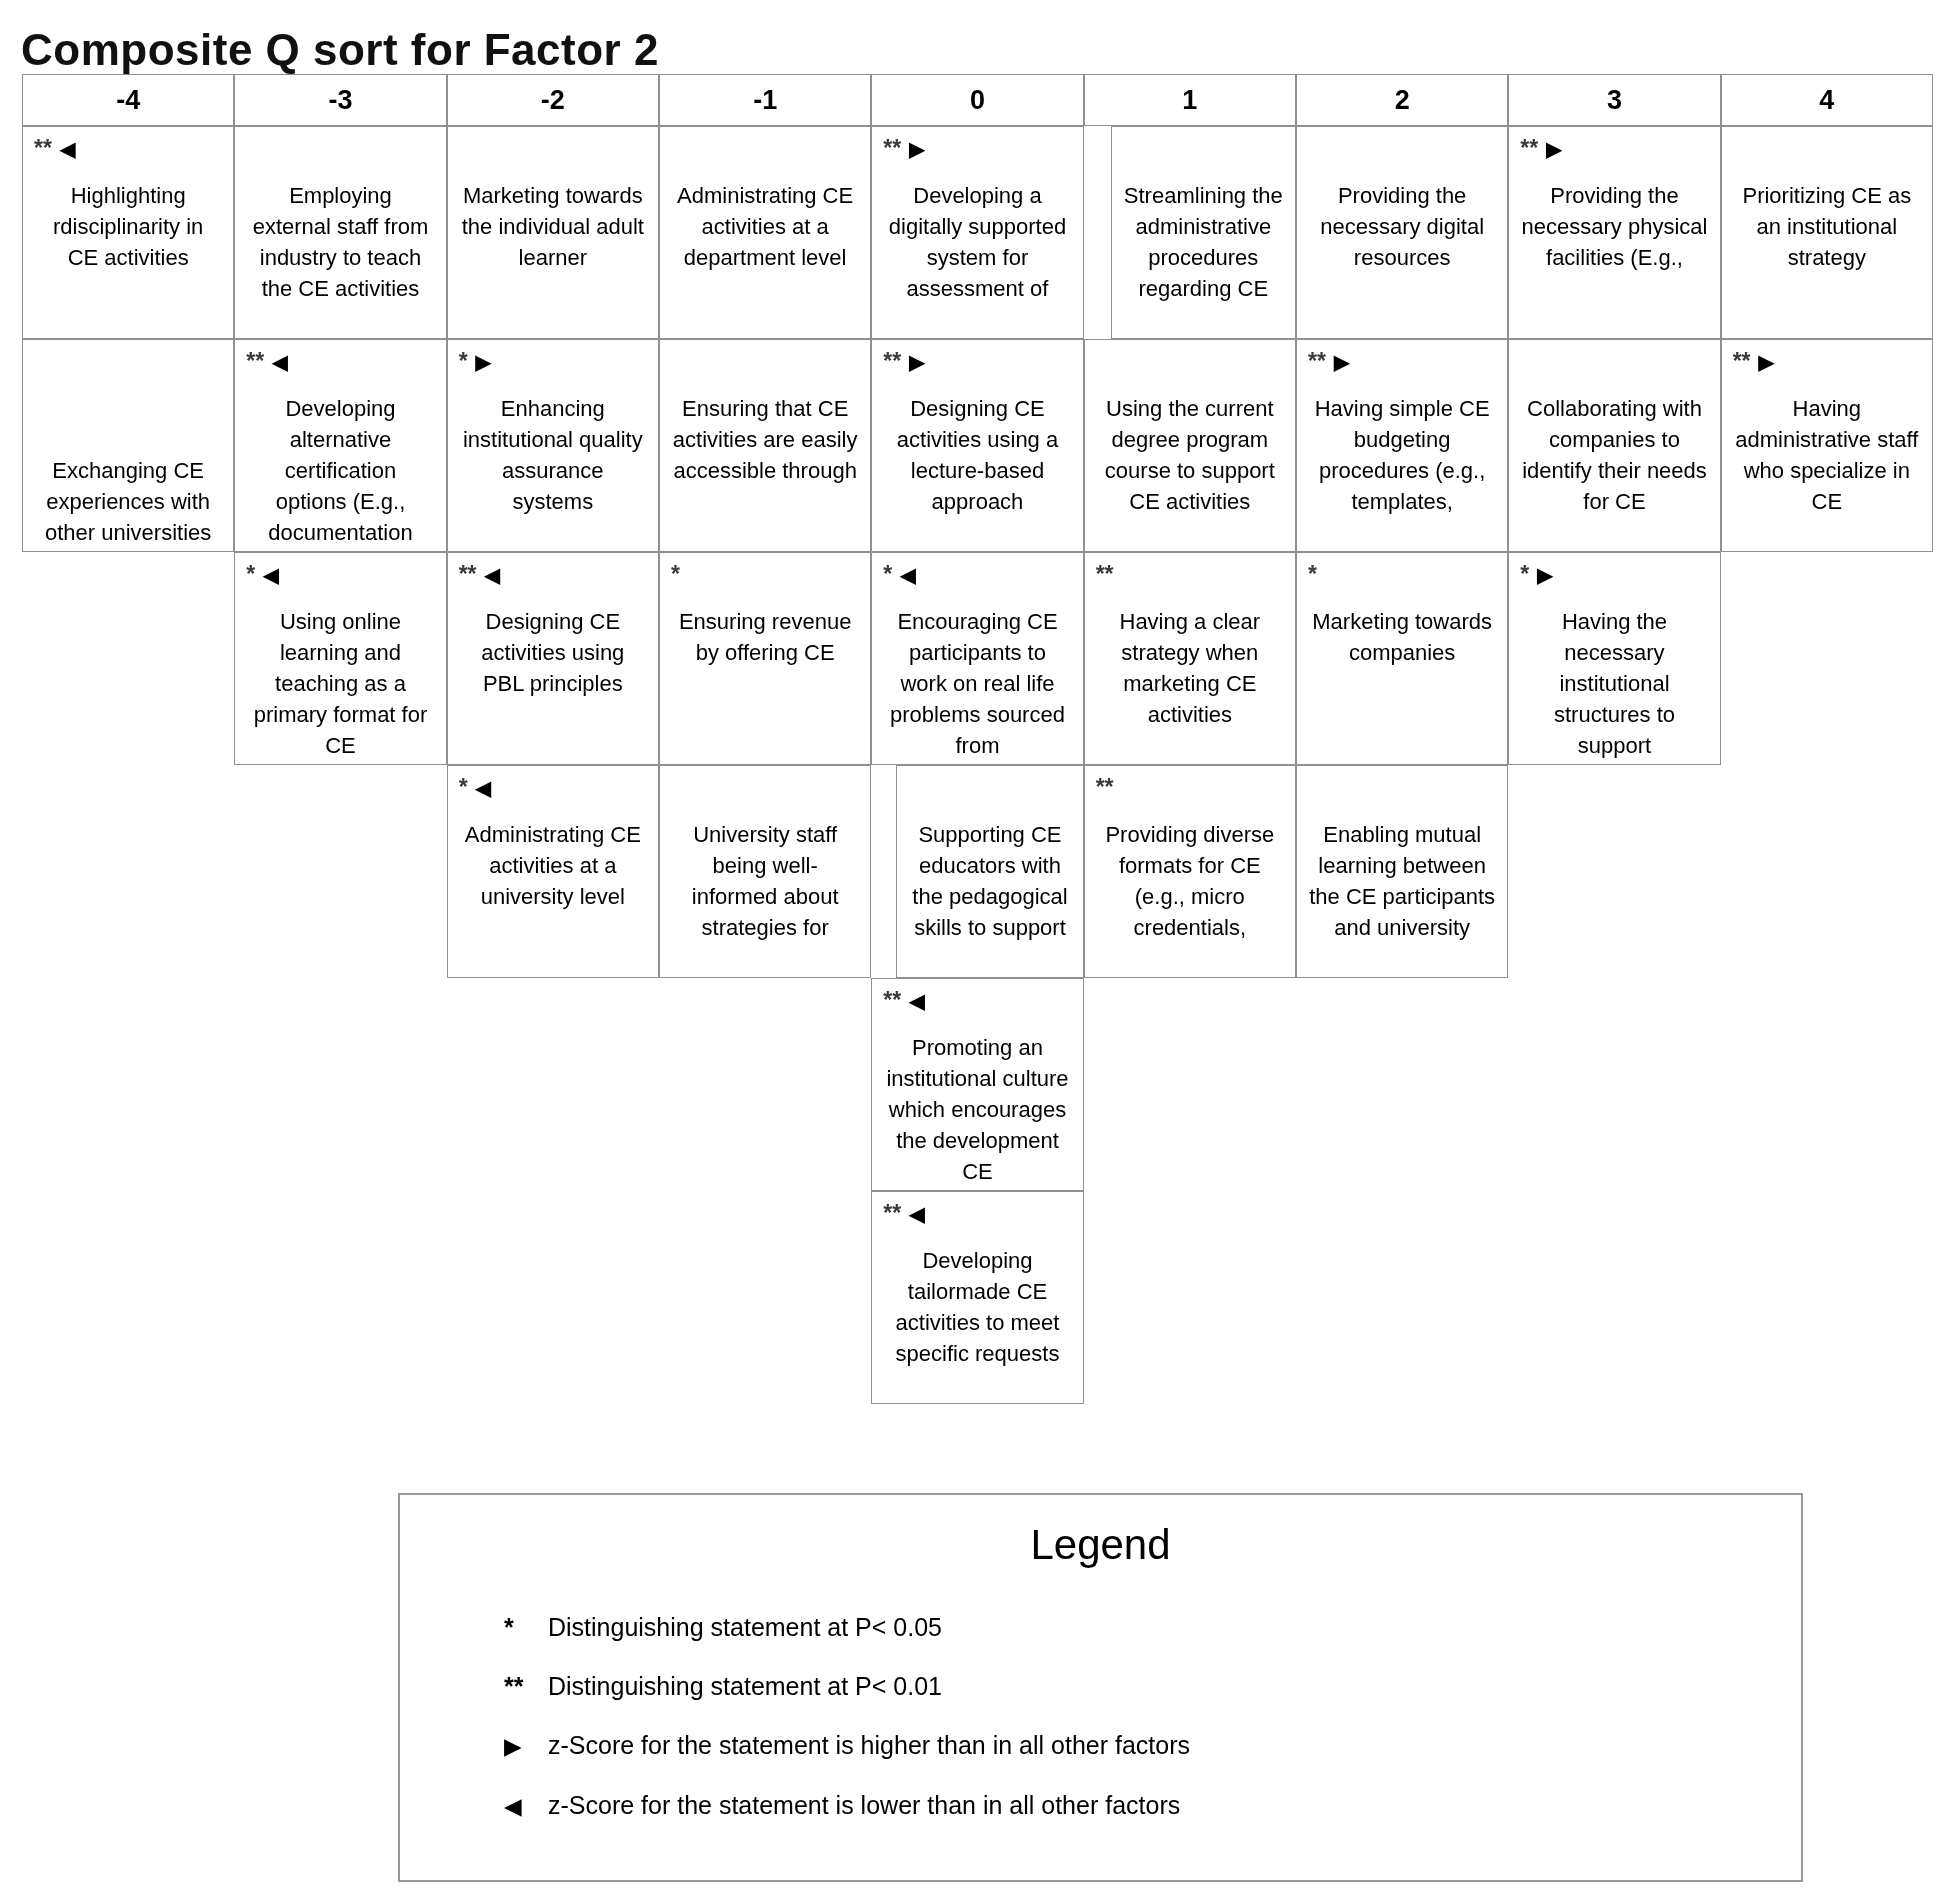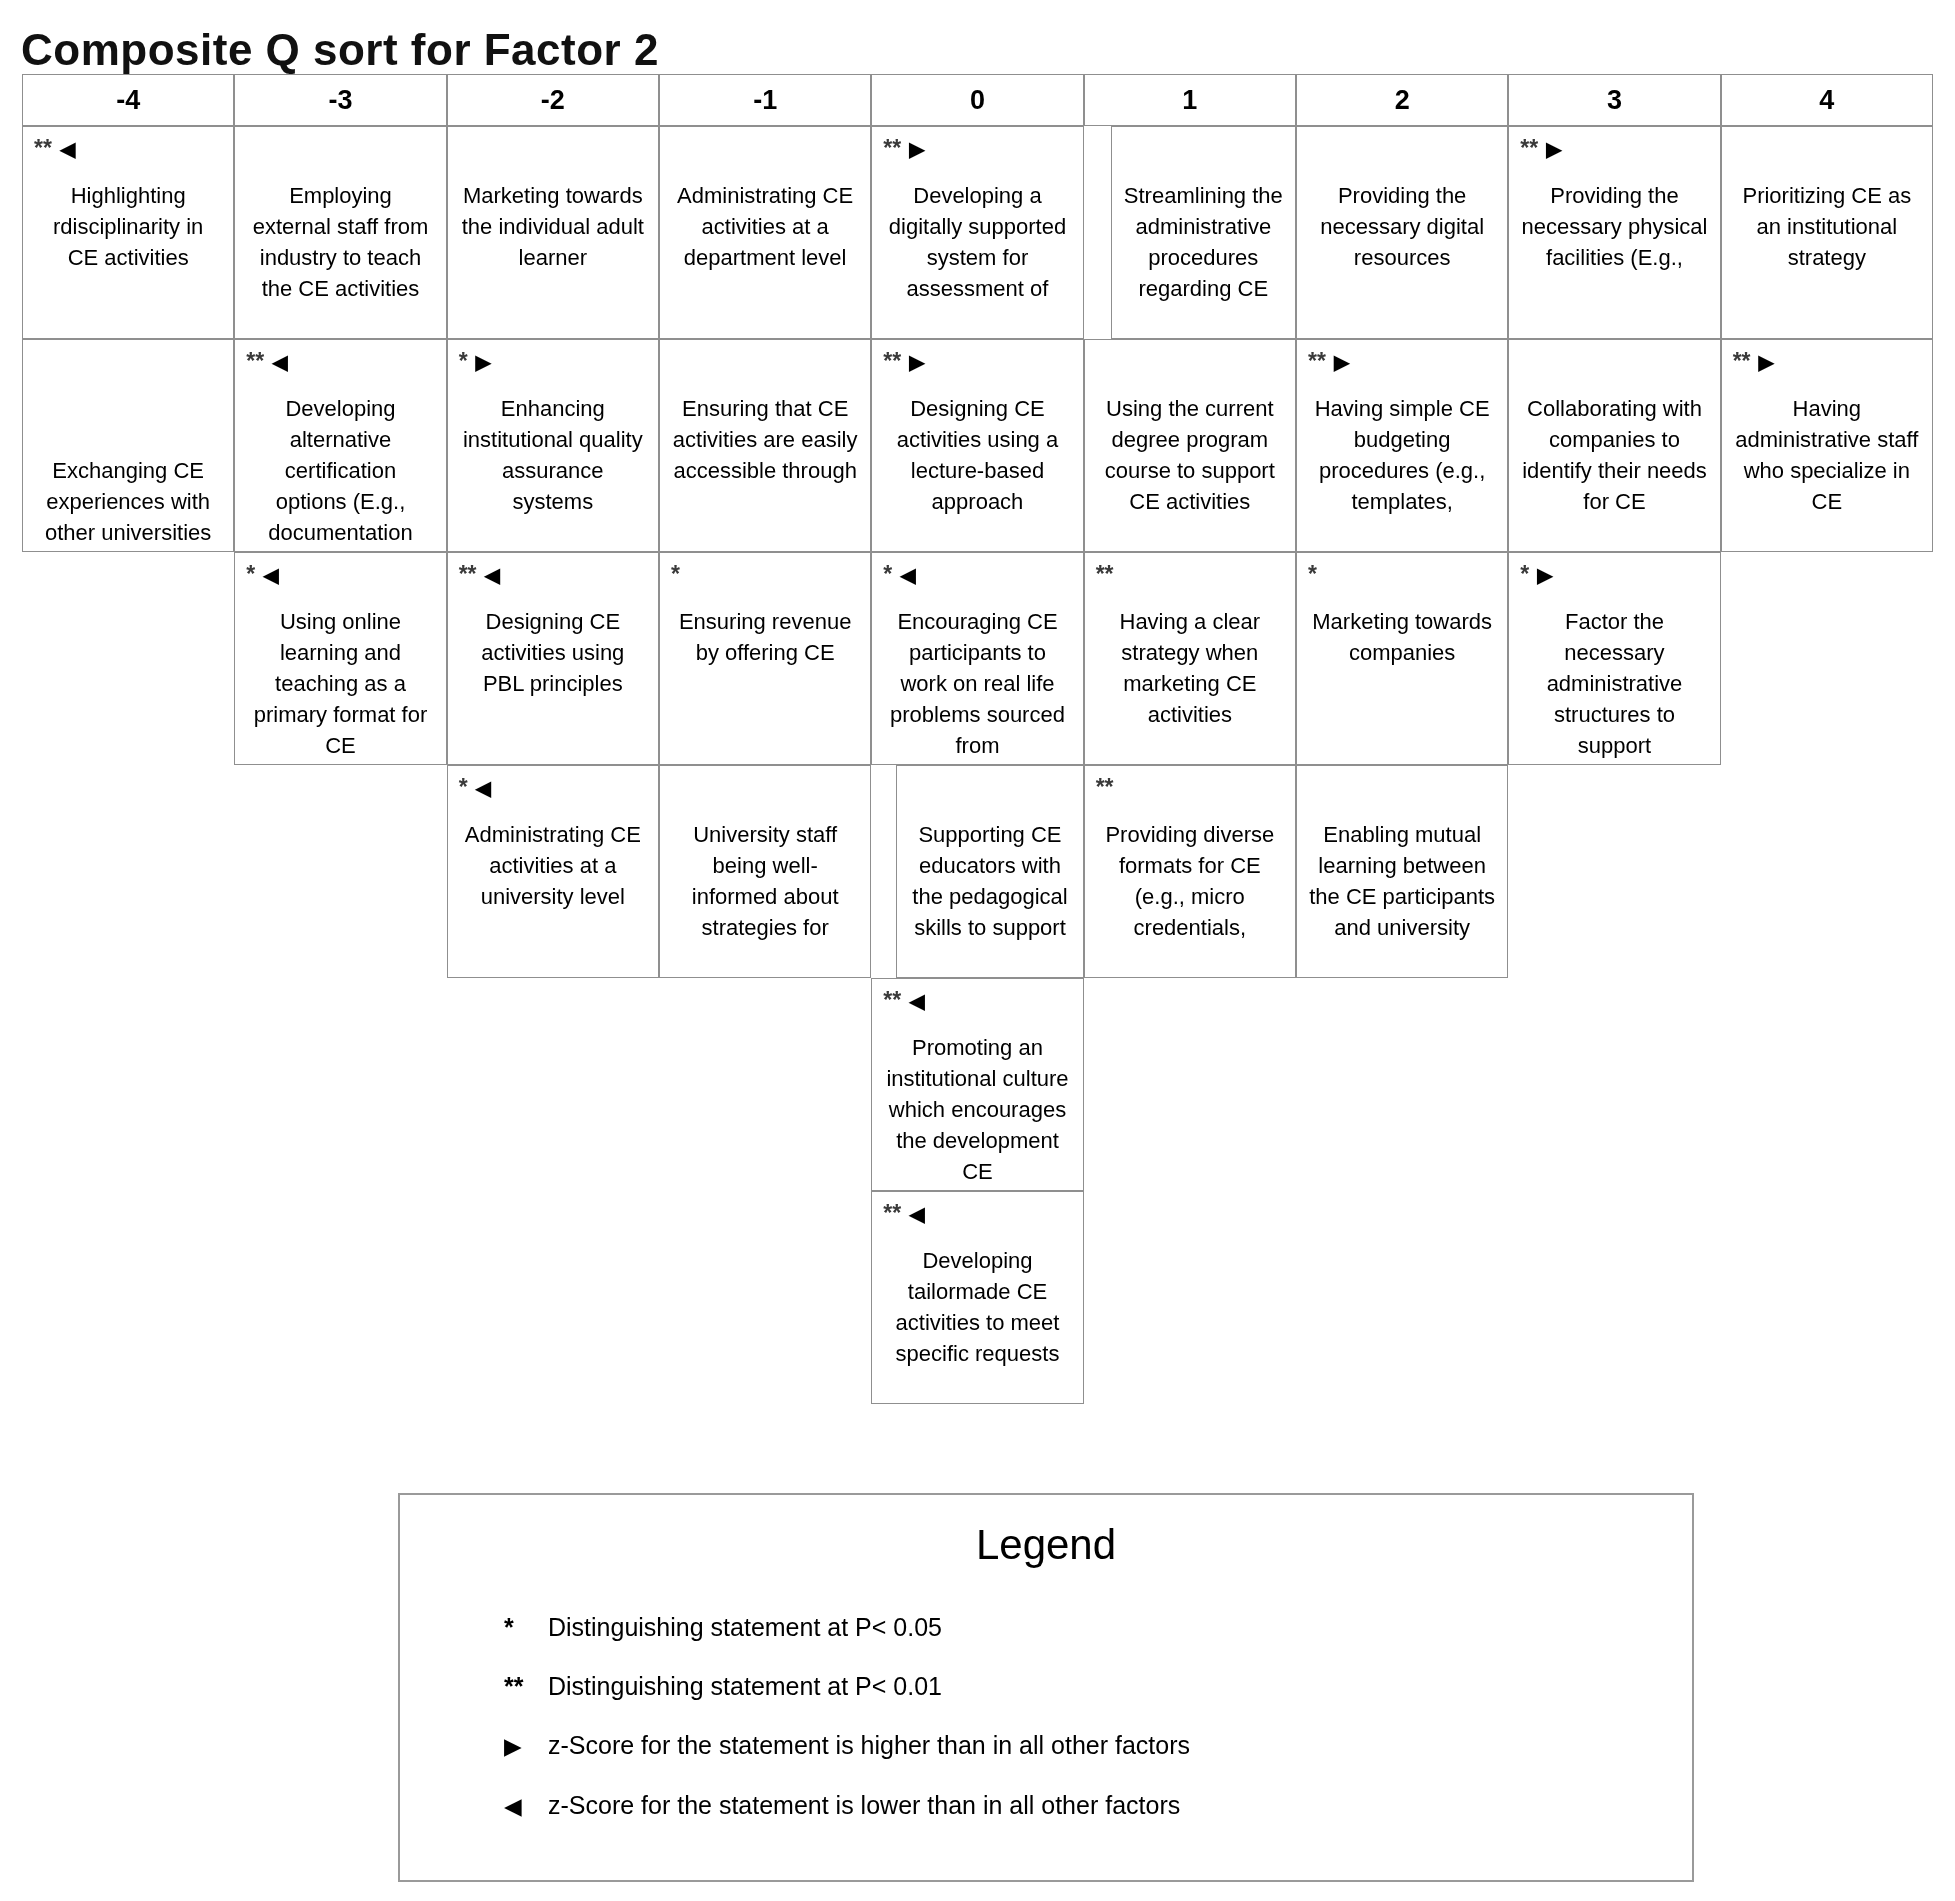--- a/index.html
+++ b/index.html
@@ -36,21 +36,21 @@
     font-size:23px;font-weight:bold;color:#3a3a3a;
     line-height:30px;
   }
   .marker .arrow{font-size:20px;color:#000;margin-left:8px;}
   .stmt{
     font-size:22px;line-height:31px;text-align:center;
     padding:0 9px;
   }
 
   .legend{
-    position:absolute;left:398px;top:1493px;width:1296px;height:389px;
+    position:absolute;left:398px;top:1493px;width:1405px;height:389px;
     border:2px solid #9a9a9a;background:#fff;box-sizing:border-box;
   }
   .legend-title{
     margin-top:26px;text-align:center;
     font-size:42px;color:#000;
   }
   .legend-items{margin:40px 0 0 104px;}
   .legend-item{
     display:flex;align-items:baseline;
     margin-bottom:23px;font-size:25px;line-height:36px;
@@ -166,21 +166,21 @@
       <div class="cell" style="grid-area: 4 / 6;">
         <div class="marker"><span>**</span></div>
         <div class="stmt">Having a clear strategy when marketing CE activities</div>
       </div>
       <div class="cell" style="grid-area: 4 / 7;">
         <div class="marker"><span>*</span></div>
         <div class="stmt">Marketing towards companies</div>
       </div>
       <div class="cell" style="grid-area: 4 / 8;">
         <div class="marker"><span>*</span><span class="arrow">▶</span></div>
-        <div class="stmt">Factor the necessary administrative structures to support</div>
+        <div class="stmt">Having the necessary institutional structures to support</div>
       </div>
       <div class="cell" style="grid-area: 5 / 3;">
         <div class="marker"><span>*</span><span class="arrow">◀</span></div>
         <div class="stmt">Administrating CE activities at a university level</div>
       </div>
       <div class="cell" style="grid-area: 5 / 4;">
         <div class="marker"></div>
         <div class="stmt">University staff being well-informed about strategies for</div>
       </div>
       <div class="cell" style="grid-area: 5 / 5; margin-left: 25px;">

